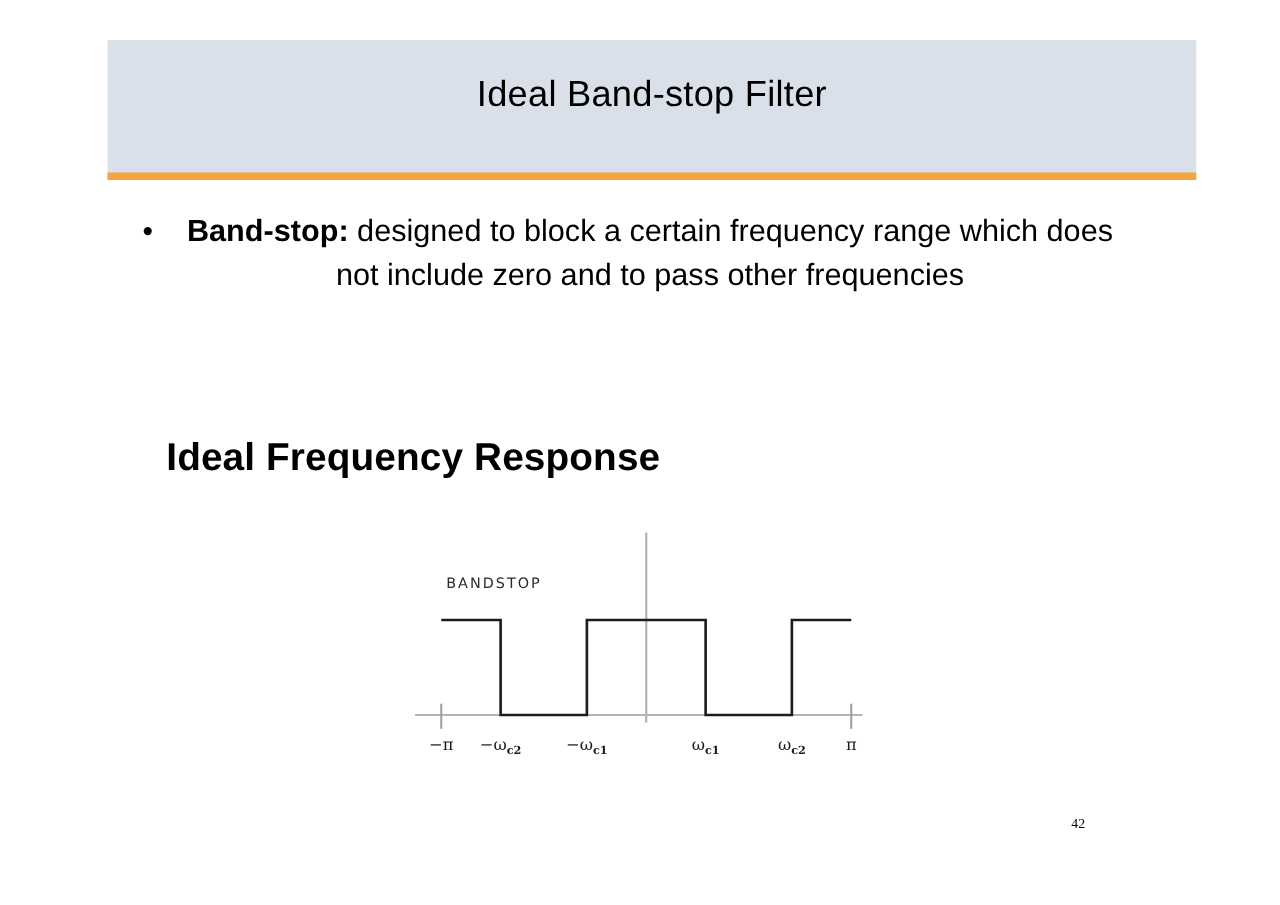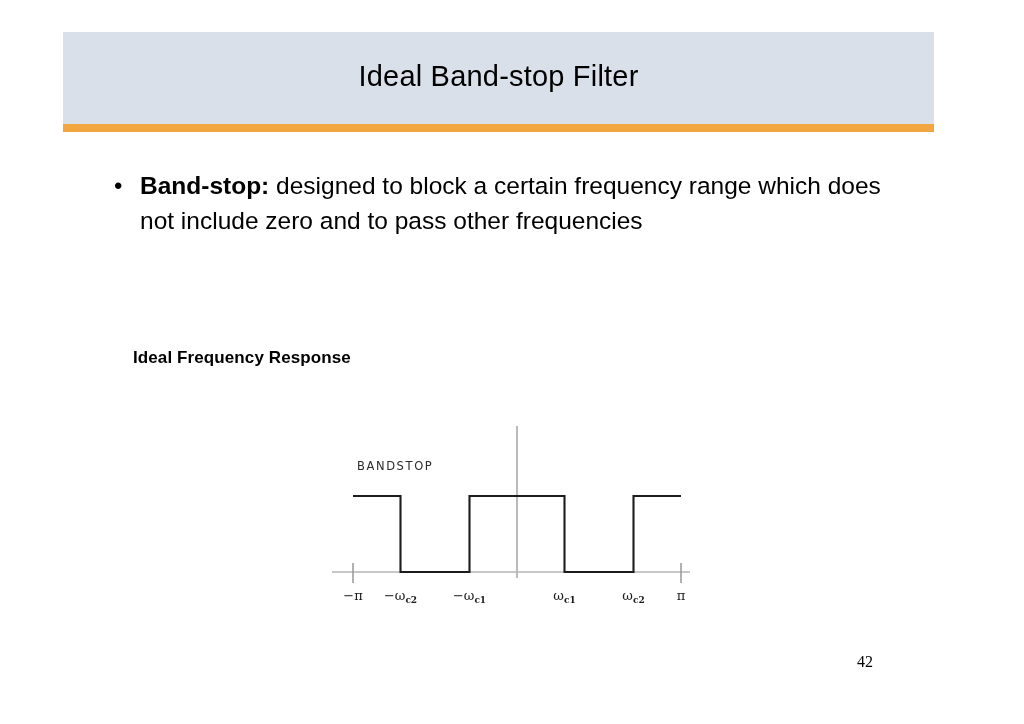--- a/index.html
+++ b/index.html
@@ -12,26 +12,26 @@
     height: 724px;
     position: relative;
     font-family: "Liberation Sans", sans-serif;
     color: #000000;
     overflow: hidden;
   }
 
   
   #title-banner {
     position: absolute;
-    left: 63px;
+    left: 86px;
     top: 32px;
     width: 871px;
-    height: 100px;
+    height: 112px;
     background: #dae0ea;
-    border-bottom: 8px solid #701a75;
+    border-bottom: 6px solid #701a75;
     box-sizing: border-box;
   }
   #title-text {
     position: absolute;
     left: 0;
     right: 0;
     top: 28px;
     text-align: center;
     font-size: 29px;
     font-weight: 400;
@@ -56,31 +56,32 @@
     font-size: 24px;
     line-height: 35px;
     text-align: left;
     padding-left: 4px;
     box-sizing: border-box;
   }
   .bullet-body {
     flex: 1 1 auto;
     font-size: 24.5px;
     line-height: 35px;
+    text-align: center;
   }
   .bullet-lead {
     font-weight: bold;
   }
 
   
   #subheading {
     position: absolute;
     left: 133px;
     top: 348px;
-    font-size: 17px;
+    font-size: 31px;
     font-weight: bold;
     letter-spacing: 0.1px;
   }
 
   
   #figure-wrap {
     position: absolute;
     left: 320px;
     top: 418px;
     width: 384px;
@@ -106,21 +107,21 @@
     font-weight: bold;
     fill: #1a1a1a;
   }
 
   
   #page-number {
     position: absolute;
     left: 857px;
     top: 653px;
     font-family: "Liberation Serif", serif;
-    font-size: 16px;
+    font-size: 11px;
     color: #000000;
   }
 </style>
 </head>
 <body>
 
 <div id="title-banner" style="background: rgb(218, 224, 234); border-bottom-color: rgb(243, 166, 63);">
   <div id="title-text">Ideal Band-stop Filter</div>
 </div>
 

